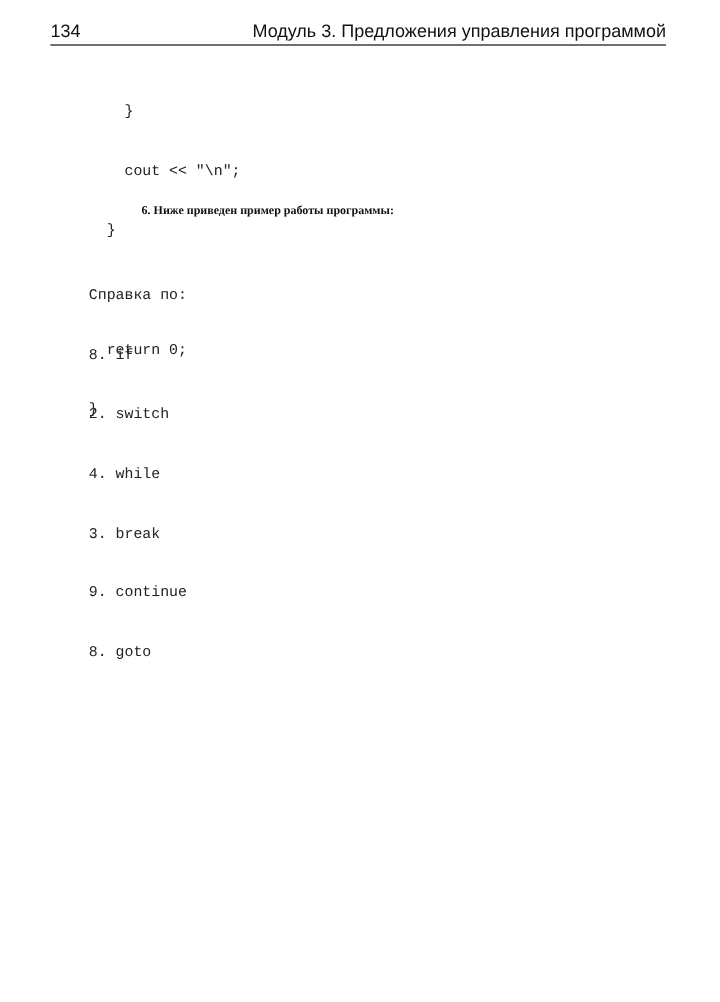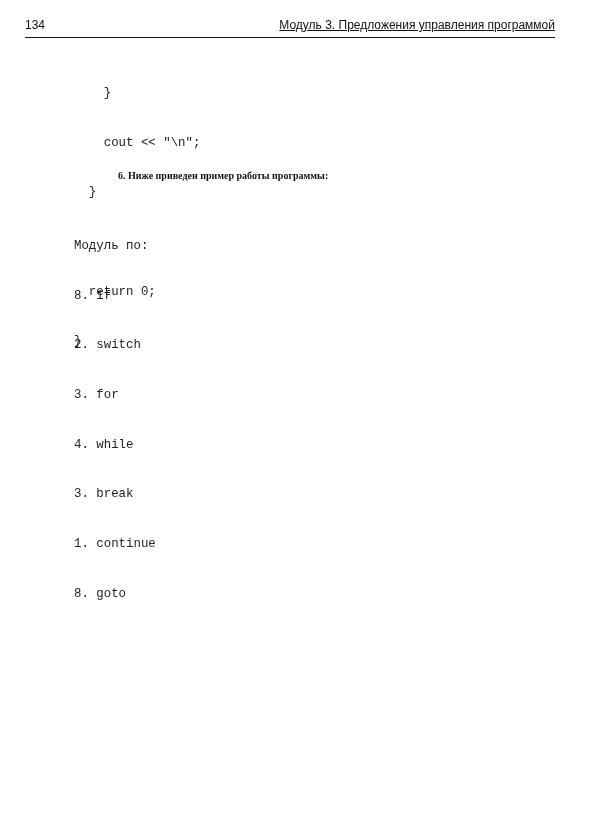--- a/index.html
+++ b/index.html
@@ -1,23 +1,23 @@
 <!DOCTYPE html>
 <html><head>
   <meta charset="utf-8">
   <style>
     html, body { margin: 0; padding: 0; background: #ffffff; }
     body { width: 600px; height: 835px; position: relative; overflow: hidden; color: #111; }
     .header {
-      position: absolute; left: 25px; right: 45px; top: 17px; height: 20px;
+      position: absolute; left: 42px; right: 45px; top: 17px; height: 20px;
       border-bottom: 1.5px solid #111;
-      font-family: "Liberation Sans", sans-serif; font-size: 12px;
+      font-family: "Liberation Sans", sans-serif; font-size: 15px;
     }
     .page-number { position: absolute; left: 0; top: 1px; }
-    .running-title { position: absolute; right: 0; top: 1px; text-decoration: underline; }
+    .running-title { position: absolute; right: 0; top: 1px; }
     .code {
       position: absolute; left: 74px; top: 52px;
       font-family: "Liberation Mono", monospace; font-size: 12.4px;
       line-height: 16.55px; white-space: pre; color: #222;
     }
     .heading {
       position: absolute; left: 118px; top: 170px;
       font-family: "Liberation Serif", serif; font-weight: bold; font-size: 10px;
     }
     .output {
@@ -40,27 +40,26 @@
   <span class="line">    cout &lt;&lt; "\n";</span>
   <span class="line">  }</span>
   <span class="line"></span>
   <span class="line">  return 0;</span>
   <span class="line">}</span>
 </div>
 
 <div class="heading">6. Ниже приведен пример работы программы:</div>
 
 <div class="output">
-  <span class="line">Модуль по:</span>
+  <span class="line">Справка по:</span>
   <span class="line">8. if</span>
   <span class="line">2. switch</span>
-  <span class="line">3. for</span>
   <span class="line">4. while</span>
   <span class="line">3. break</span>
-  <span class="line">1. continue</span>
+  <span class="line">9. continue</span>
   <span class="line">8. goto</span>
   <span class="line"></span>
   <span class="line"></span>
   
   
   
   
   
   
   

